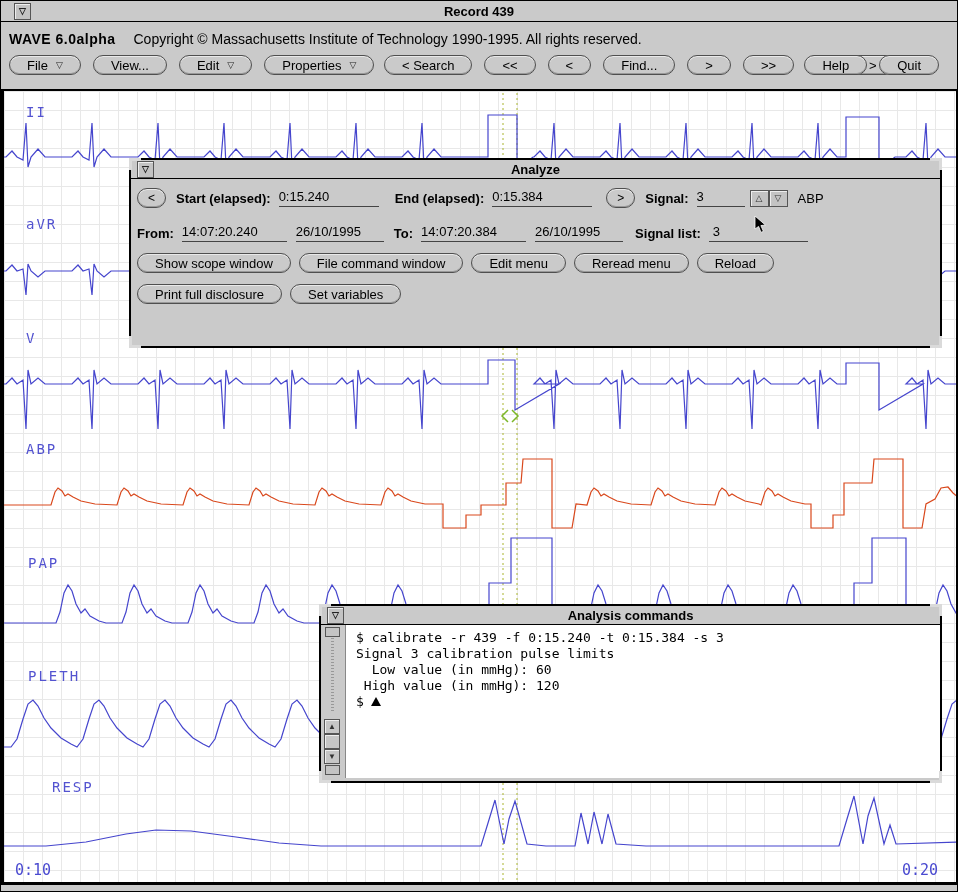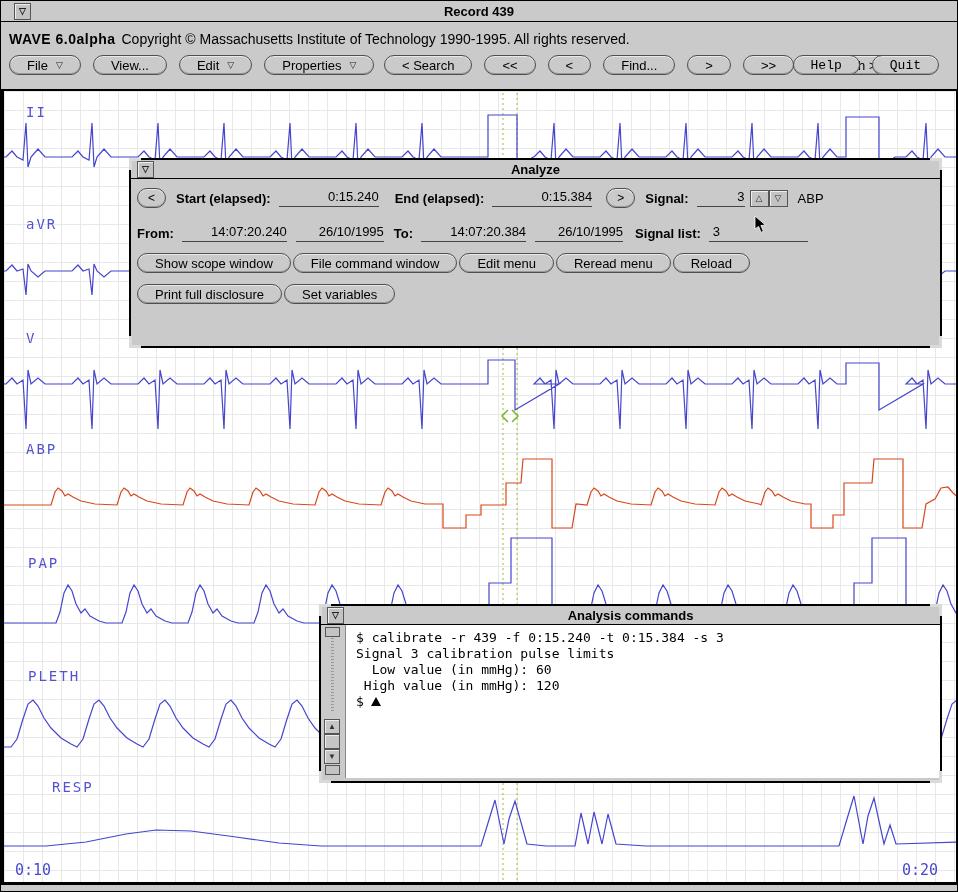--- a/index.html
+++ b/index.html
@@ -14,45 +14,45 @@
   .win{position:absolute;background:#cacaca;border:2px solid #000;z-index:10;}
   .win .titlebar{height:18px;}
   .crn{position:absolute;width:9px;height:9px;z-index:12;}
   .crn.tl{left:-2px;top:-2px;border-top:3px solid #dadada;border-left:3px solid #dadada;}
   .crn.tr{right:-2px;top:-2px;border-top:3px solid #dadada;border-right:3px solid #dadada;}
   .crn.bl{left:-2px;bottom:-2px;border-bottom:3px solid #dadada;border-left:3px solid #dadada;}
   .crn.br{right:-2px;bottom:-2px;border-bottom:3px solid #dadada;border-right:3px solid #dadada;}
   
   .brandline{padding:9px 0 0 8px;font-size:14px;white-space:nowrap;}
   .brand{font-weight:bold;letter-spacing:.5px;}
-  .copy{margin-left:2px;}
+  .copy{margin-left:14px;}
   .toolbar{position:relative;height:24px;margin-top:8px;}
   .tgroup{position:absolute;top:0;display:flex;gap:12px;}
-  .g1{left:8px;} .g2{left:383px;} .g3{right:18px;font-family:Liberation Mono, monospace;}
+  .g1{left:8px;} .g2{left:383px;} .g3{right:18px;}
   .btn{display:inline-flex;align-items:center;justify-content:center;height:20px;padding:0 17px;
     border:1px solid #4f4f4f;border-radius:11px;background:#cacaca;font-size:13px;white-space:nowrap;
     box-shadow:inset 0 1px 0 #e9e9e9,inset 0 -1px 0 #999;cursor:default;font-family:inherit;color:#000;}
   .btn .tri{margin-left:8px;}
   
   .panel{position:absolute;left:0;top:88px;width:952px;height:791px;border:solid #000;
     border-width:2px 3px 3px 3px;background:#fff;overflow:hidden;
     background-image:linear-gradient(#e8e8e8 1px,transparent 1px),linear-gradient(90deg,#e8e8e8 1px,transparent 1px);
     background-size:19px 19px;}
   .panel svg{position:absolute;left:-3px;top:-2px;}
   .sig-label{position:absolute;font-family:"DejaVu Sans Mono",monospace;font-size:14px;color:#5353d0;
     letter-spacing:2px;z-index:2;}
   .time-label{position:absolute;font-family:"DejaVu Sans Mono",monospace;font-size:15px;color:#4a4ad0;z-index:2;}
   
   #analyze{left:128px;top:157px;width:809px;height:186px;}
   .dlg-body{position:relative;padding:0 6px;font-size:13px;}
   .arow{display:flex;align-items:center;white-space:nowrap;}
   .r1{margin-top:9px;} .r2{margin-top:16px;}
-  .brow{margin-top:11px;display:flex;gap:2px;}
+  .brow{margin-top:11px;display:flex;gap:8px;}
   .lbl{font-weight:bold;}
-  .field{display:inline-block;border-bottom:1px solid #444;text-align:right;height:17px;font-size:13px;}
+  .field{display:inline-block;border-bottom:1px solid #444;text-align:left;height:17px;font-size:13px;}
   .w100{width:100px;} .w48{width:48px;} .w105{width:105px;} .w88{width:88px;} .w95{width:95px;text-align:left;padding-left:4px;}
   .btn.sm{padding:0;width:29px;border-radius:10px;font-size:12px;}
   .spinner{display:inline-flex;margin-left:5px;}
   .spin-btn{width:17px;height:15px;border:1px solid #555;background:#c3c3c3;display:flex;align-items:center;
     justify-content:center;font-size:9px;color:#333;box-shadow:inset 1px 1px 0 #eee;}
   .mcursor{position:absolute;left:623px;top:56px;z-index:20;}
   
   #terminal{left:318px;top:603px;width:619px;height:175px;}
   .term-wrap{display:flex;height:153px;}
   .sbar{position:relative;width:24px;background:#cacaca;border-right:1px solid #888;}

